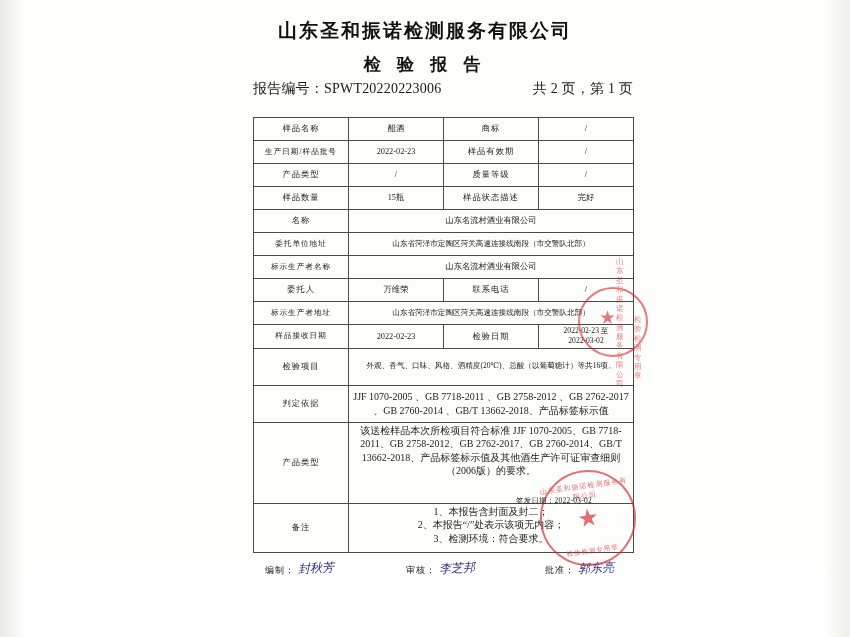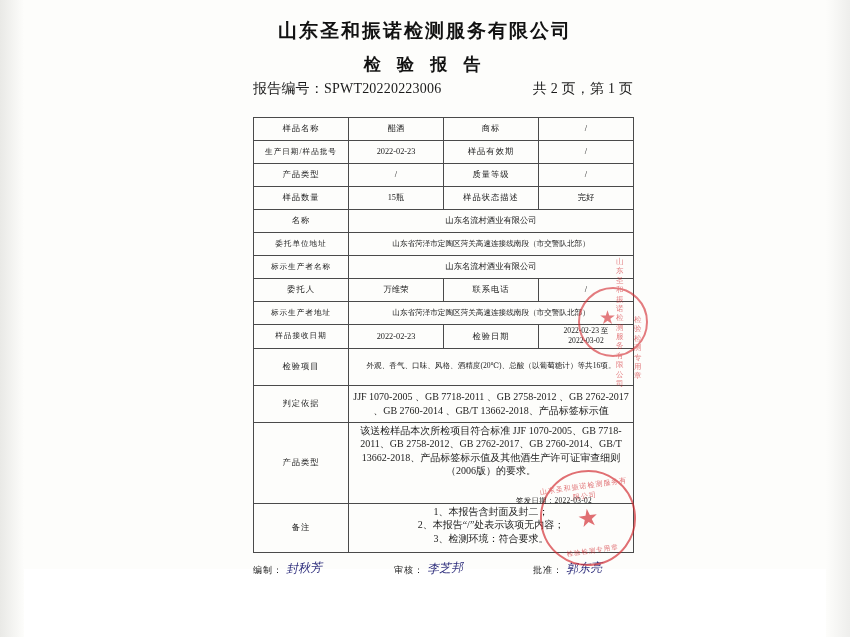--- a/index.html
+++ b/index.html
@@ -126,21 +126,21 @@
   }
   .sig-label { letter-spacing: 1px; }
   .sig-name {
     font-family: "Liberation Serif", serif;
     font-style: italic;
     color: #2a2a7a;
     font-size: 12px;
     margin-left: 3px;
     transform: rotate(-3deg);
   }
-  .sig-1 { margin-left: 0; }
+  .sig-1 { margin-left: 12px; }
   .sig-2 { margin-left: 72px; }
   .sig-3 { margin-left: 70px; justify-content: center; }
 
   
   .seal {
     position: absolute;
     border-radius: 50%;
     border: 2.2px solid #d2262c;
     opacity: 0.66;
     color: #d2262c;

